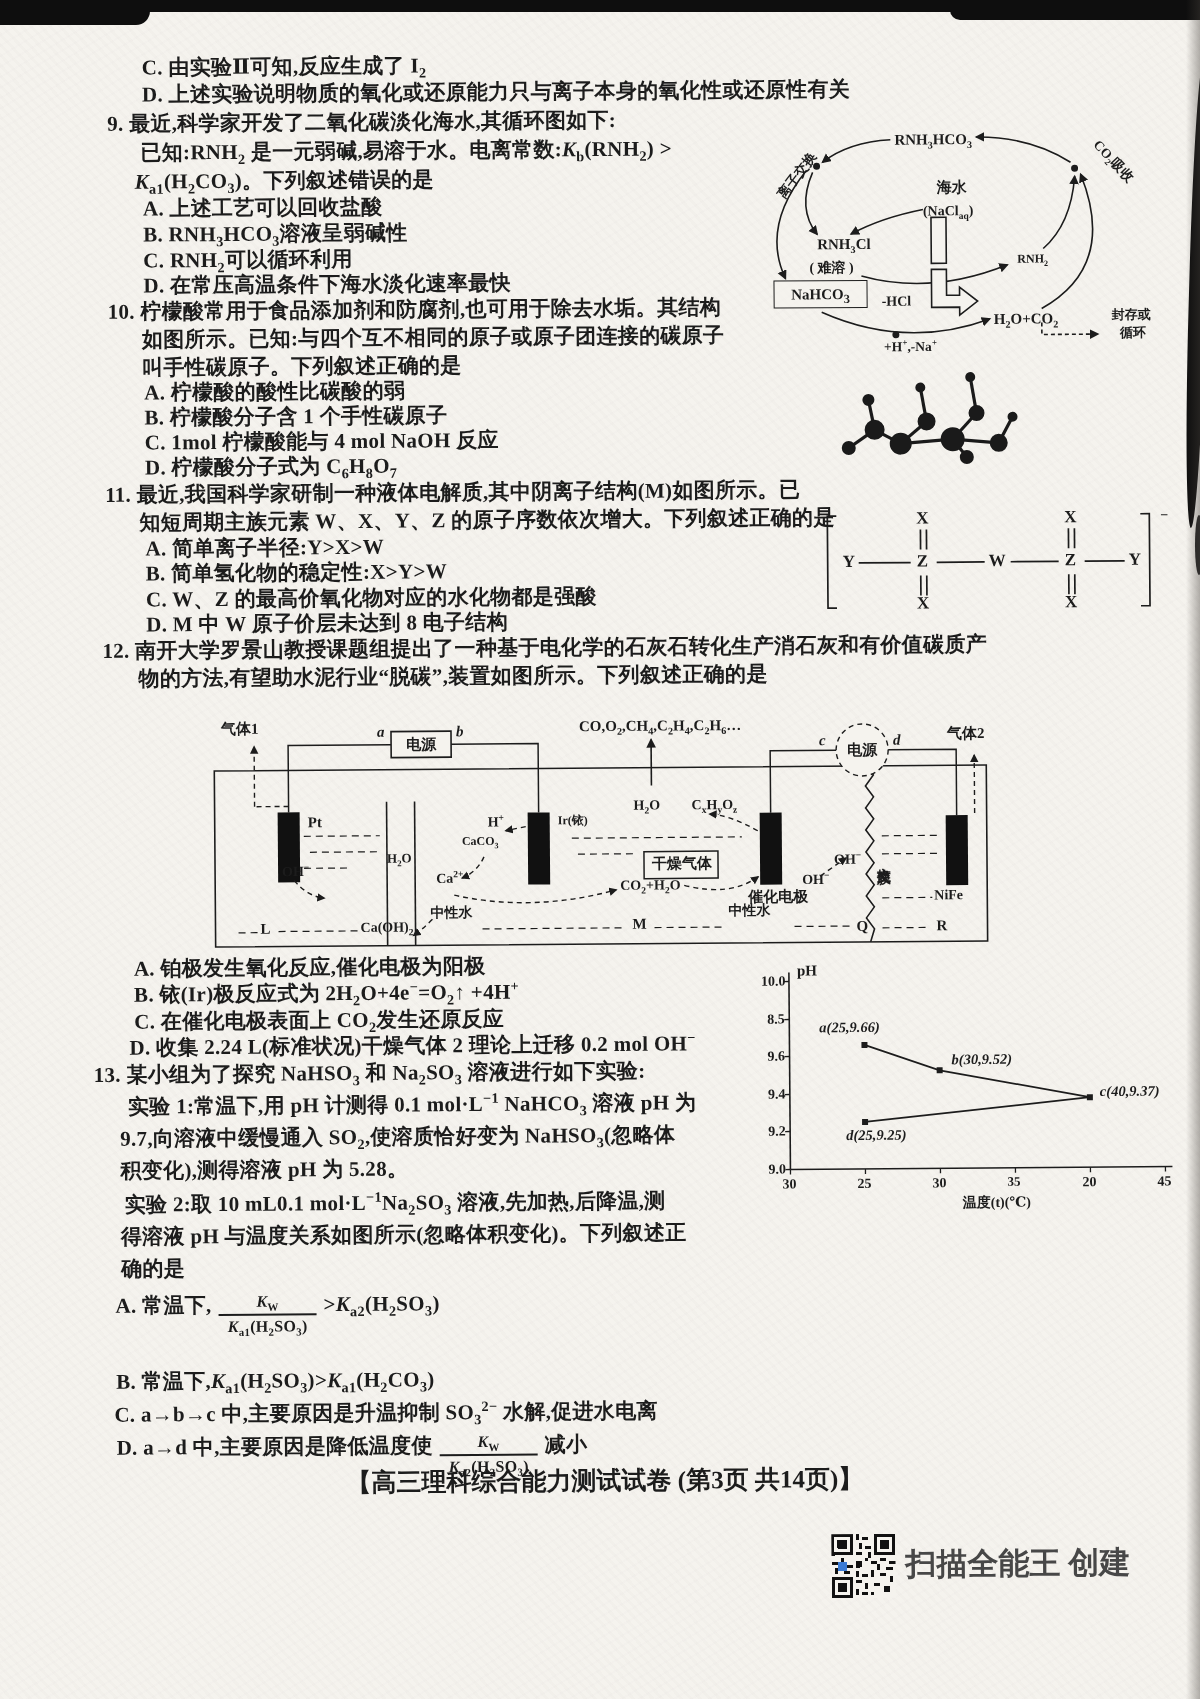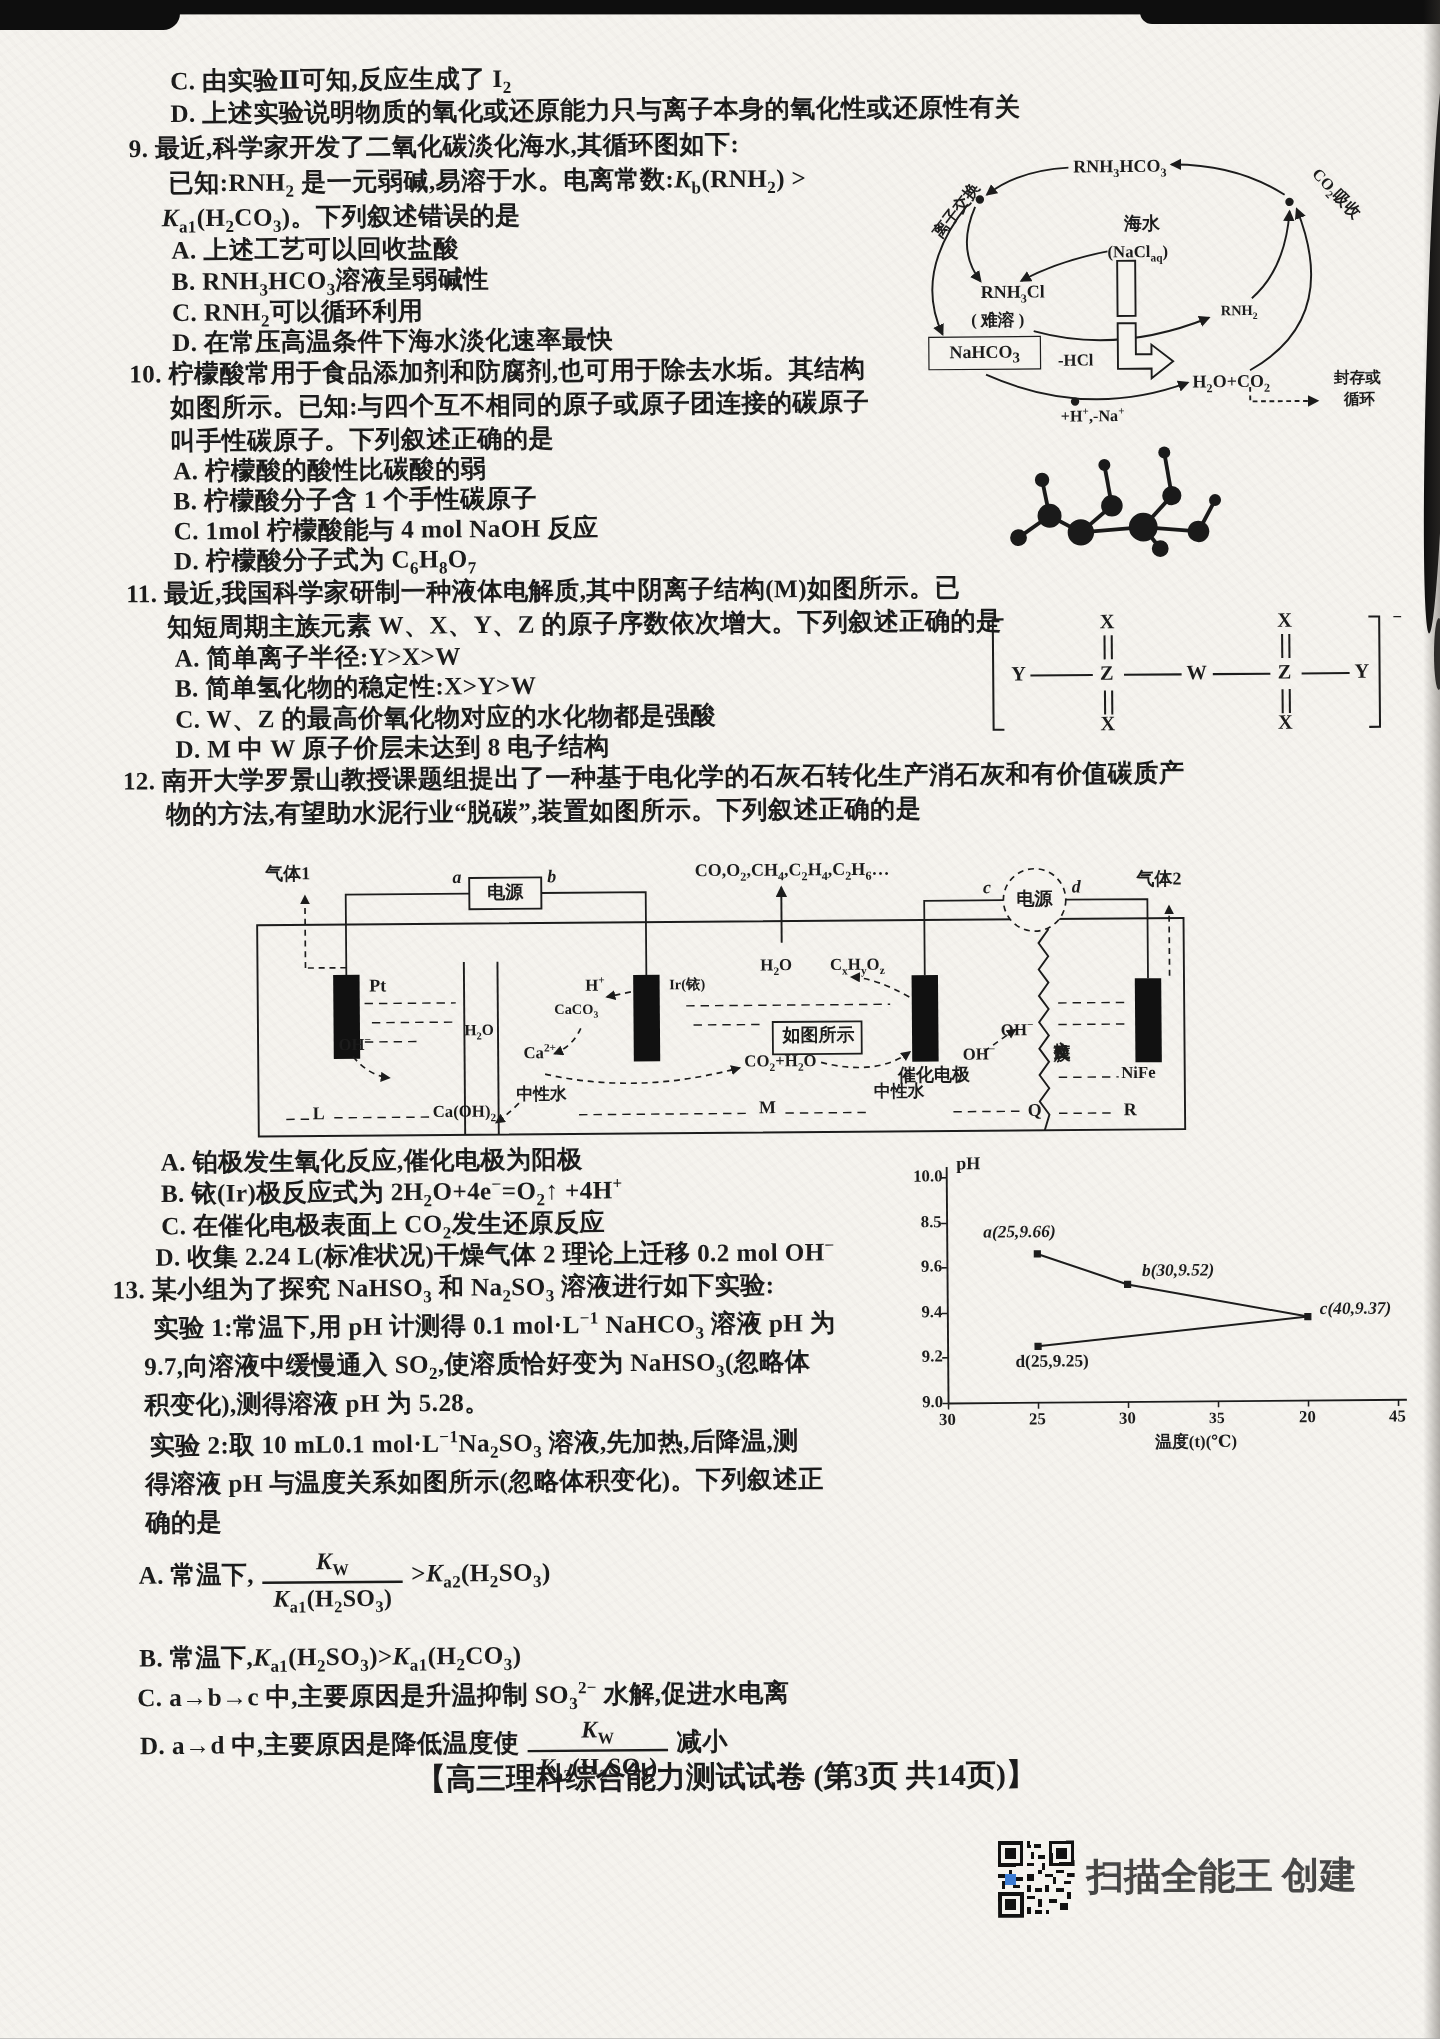--- a/index.html
+++ b/index.html
@@ -9,21 +9,21 @@
         background:repeating-linear-gradient(47deg,rgba(120,110,100,.025) 0 3px,transparent 3px 7px),
                    repeating-linear-gradient(-31deg,rgba(150,130,160,.02) 0 2px,transparent 2px 9px);}
   .rot{position:absolute;inset:0;transform:rotate(-0.45deg);transform-origin:600px 860px;}
   .tl{position:absolute;font-size:21px;font-weight:600;white-space:nowrap;letter-spacing:.3px;}
   .tl sub,.lab sub{font-size:68%;}
   .tl sup,.lab sup{font-size:68%;}
   .lab{position:absolute;white-space:nowrap;font-weight:600;line-height:1.1;}
   .diag{position:absolute;}
   .diag svg{position:absolute;left:0;top:0;}
   .box-lab{position:absolute;border:1.6px solid #1c1c1c;text-align:center;font-weight:600;background:rgba(245,243,238,.6);}
-  .frac{display:inline-block;text-align:center;vertical-align:-20px;margin:0 7px;font-size:20px;}
+  .frac{display:inline-block;text-align:center;vertical-align:-20px;margin:0 7px;font-size:16px;}
   .frac .num{display:block;padding:0 9px 1px;border-bottom:2px solid #1c1c1c;}
   .frac .den{display:block;padding:2px 9px 0;}
   .vert{writing-mode:vertical-rl;text-orientation:upright;letter-spacing:2px;}
   
   .art{position:absolute;background:#0e0e0e;}
   .footer{position:absolute;left:50%;transform:translateX(-50%);font-size:25px;font-weight:700;white-space:nowrap;}
   .scanner-text{position:absolute;font-size:31px;color:#474747;font-weight:600;white-space:nowrap;}
 </style>
 </head>
 <body>
@@ -239,21 +239,21 @@
       <span class="lab" style="left:766px;top:62px;font-size:15px">气体2</span>
       <span class="lab" style="left:126px;top:146px;font-size:15px">Pt</span>
       <span class="lab" style="left:100px;top:194px;font-size:14px">OH<sup>−</sup></span>
       <span class="lab" style="left:205px;top:184px;font-size:13px">H<sub>2</sub>O</span>
       <span class="lab" style="left:306px;top:146px;font-size:14px">H<sup>+</sup></span>
       <span class="lab" style="left:280px;top:168px;font-size:12px">CaCO<sub>3</sub></span>
       <span class="lab" style="left:254px;top:202px;font-size:14px">Ca<sup>2+</sup></span>
       <span class="lab" style="left:376px;top:148px;font-size:12px">Ir(铱)</span>
       <span class="lab" style="left:452px;top:132px;font-size:14px">H<sub>2</sub>O</span>
       <span class="lab" style="left:510px;top:132px;font-size:14px">C<sub>x</sub>H<sub>y</sub>O<sub>z</sub></span>
-      <span class="lab" style="left:470px;top:190px;font-size:15px">如图所示</span>
+      <span class="lab" style="left:470px;top:190px;font-size:15px">干燥气体</span>
       <span class="lab" style="left:438px;top:212px;font-size:14px">CO<sub>2</sub>+H<sub>2</sub>O</span>
       <span class="lab" style="left:566px;top:224px;font-size:15px">催化电极</span>
       <span class="lab" style="left:620px;top:206px;font-size:14px">OH<sup>−</sup></span>
       <span class="lab" style="left:652px;top:186px;font-size:14px">OH<sup>−</sup></span>
       <span class="lab vert" style="left:694px;top:192px;font-size:14px">交换膜</span>
       <span class="lab" style="left:752px;top:224px;font-size:14px">NiFe</span>
       <span class="lab" style="left:78px;top:252px;font-size:15px">L</span>
       <span class="lab" style="left:178px;top:252px;font-size:14px">Ca(OH)<sub>2</sub></span>
       <span class="lab" style="left:248px;top:238px;font-size:14px">中性水</span>
       <span class="lab" style="left:450px;top:250px;font-size:15px">M</span>
@@ -316,21 +316,21 @@
       <span class="lab" style="left:20px;top:222px;font-size:14px">30</span>
       <span class="lab" style="left:95px;top:222px;font-size:14px">25</span>
       <span class="lab" style="left:170px;top:222px;font-size:14px">30</span>
       <span class="lab" style="left:245px;top:222px;font-size:13px">35</span>
       <span class="lab" style="left:320px;top:222px;font-size:14px">20</span>
       <span class="lab" style="left:395px;top:222px;font-size:14px">45</span>
       <span class="lab" style="left:200px;top:242px;font-size:14px">温度(t)(℃)</span>
       <span class="lab" style="left:58px;top:66px;font-size:14.5px;font-style:italic">a(25,9.66)</span>
       <span class="lab" style="left:190px;top:99px;font-size:14.5px;font-style:italic">b(30,9.52)</span>
       <span class="lab" style="left:338px;top:132px;font-size:14.5px;font-style:italic">c(40,9.37)</span>
-      <span class="lab" style="left:84px;top:174px;font-size:14.5px;">d(25,9.25)</span>
+      <span class="lab" style="left:84px;top:174px;font-size:14.5px;font-style:italic">d(25,9.25)</span>
     </div>
 
     <div class="tl" style="left:112px;top:1288px">
       <span>A. 常温下,</span><span class="frac"><span class="num"><i>K</i><sub>W</sub></span><span class="den"><i>K</i><sub>a1</sub>(H<sub>2</sub>SO<sub>3</sub>)</span></span><span>&gt;<i>K</i><sub>a2</sub>(H<sub>2</sub>SO<sub>3</sub>)</span>
     </div>
     <div class="tl" style="left:112px;top:1364px">B. 常温下,<i>K</i><sub>a1</sub>(H<sub>2</sub>SO<sub>3</sub>)&gt;<i>K</i><sub>a1</sub>(H<sub>2</sub>CO<sub>3</sub>)</div>
     <div class="tl" style="left:110px;top:1397px">C. a→b→c 中,主要原因是升温抑制 SO<sub>3</sub><sup>2−</sup> 水解,促进水电离</div>
     <div class="tl" style="left:112px;top:1430px">
       <span>D. a→d 中,主要原因是降低温度使</span><span class="frac"><span class="num"><i>K</i><sub>W</sub></span><span class="den"><i>K</i><sub>a2</sub>(H<sub>2</sub>SO<sub>3</sub>)</span></span><span>减小</span>
     </div>

